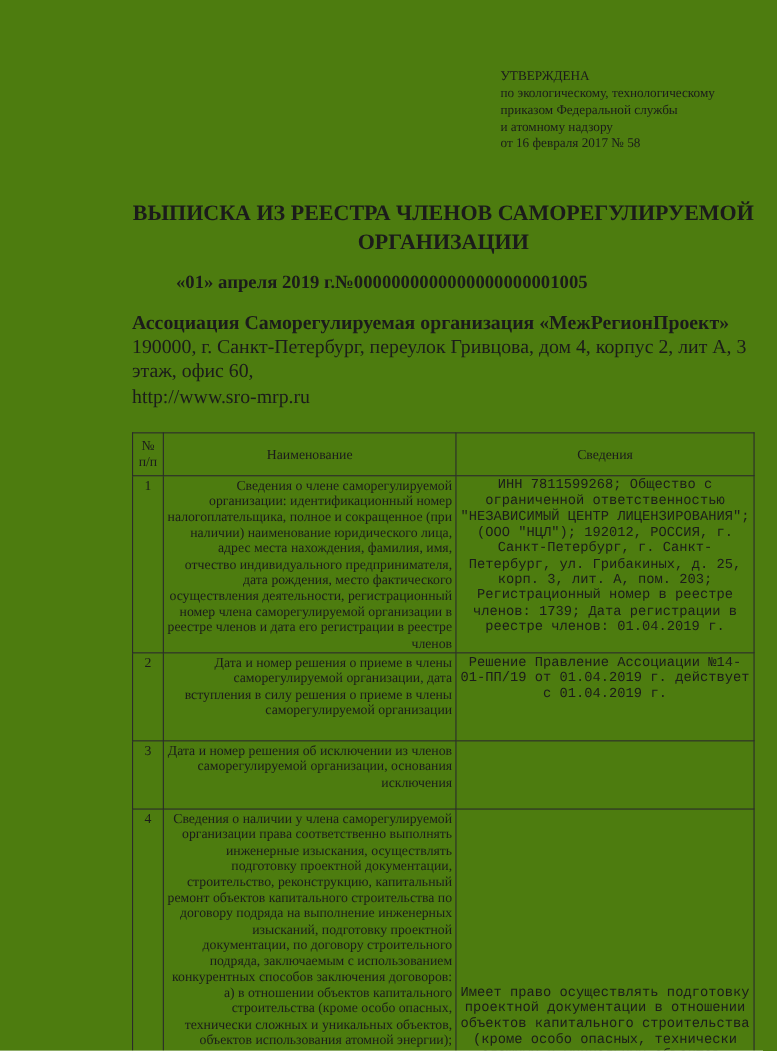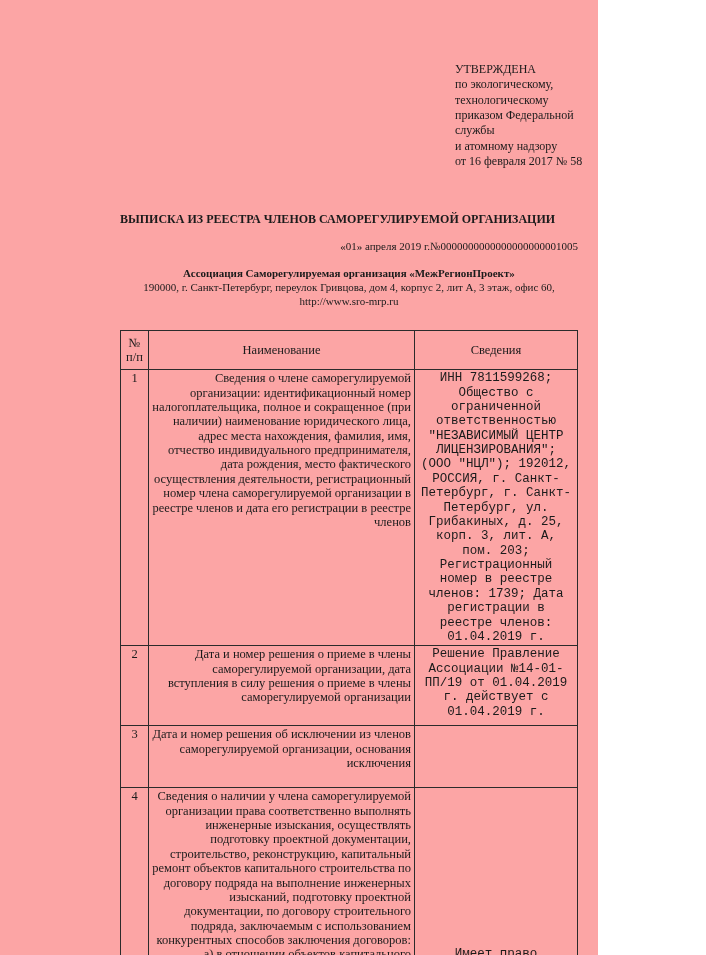--- a/index.html
+++ b/index.html
@@ -1,32 +1,33 @@
 <!DOCTYPE html>
 <html><head>
 <meta charset="utf-8">
 <style>
   html,body{margin:0;padding:0;}
   .page{
-    width:598px;height:955px;background:#fca5a5;overflow:hidden;
+    width:706px;height:955px;background:#4d7c0f;overflow:hidden;
     font-family:"Liberation Serif","DejaVu Serif",serif;color:#1b1b1b;
     box-sizing:border-box;
   }
   .approval{
     margin:62px 0 0 455px;font-size:12px;line-height:1.28;
   }
   .content{margin:0 20px 0 120px;}
   .title{
-    margin-top:42px;font-weight:bold;font-size:12px;line-height:1.32;
+    margin-top:42px;text-align:center;font-weight:bold;font-size:20px;line-height:1.32;
   }
   .date-row{
-    margin-top:13px;display:flex;justify-content:flex-end;font-size:11px;
+    margin-top:13px;display:flex;justify-content:flex-start;font-size:17px;
     padding-left:40px;
+    font-weight:bold;
   }
-  .org{margin-top:15px;text-align:center;font-size:11px;line-height:1.24;}
+  .org{margin-top:15px;font-size:18px;line-height:1.24;}
   .org .org-name{font-weight:bold;}
   table.registry{
     margin-top:22px;width:100%;border-collapse:collapse;table-layout:fixed;
     font-size:12.5px;
   }
   table.registry th, table.registry td{
     border:1px solid #2b2b2b;vertical-align:top;padding:1px 3px;
   }
   table.registry th{
     font-weight:normal;text-align:center;vertical-align:middle;height:36px;line-height:1.15;

